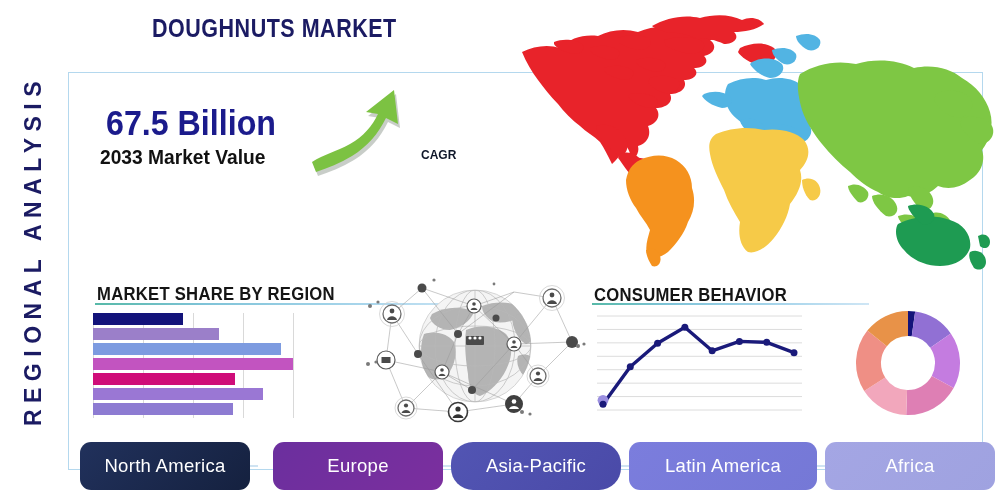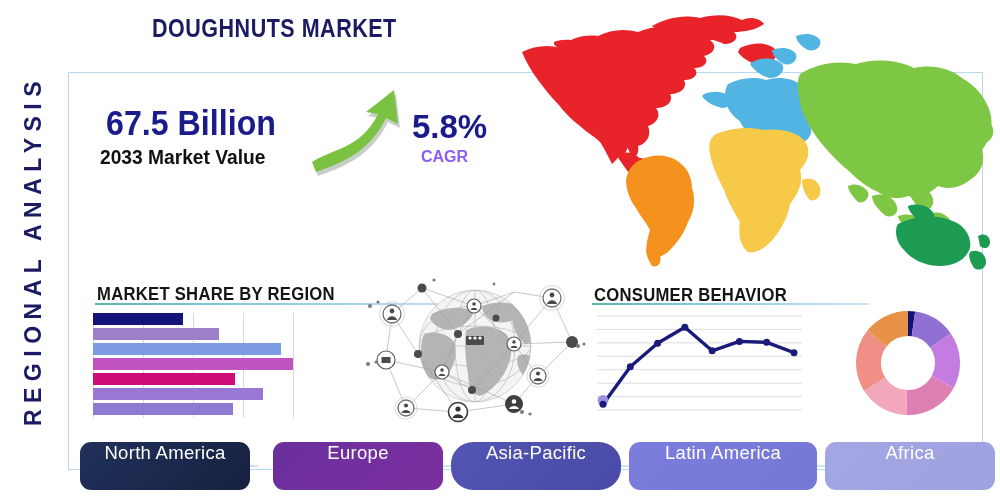--- a/index.html
+++ b/index.html
@@ -74,22 +74,22 @@
     transform: scaleX(0.96); transform-origin: left center;
   }
   #cagr-value {
     position: absolute; left: 412px; top: 101px;
     font-family: "Liberation Sans Narrow", "Liberation Sans", sans-serif;
     font-weight: bold; font-size: 33px;
     color: #1b1b8c; white-space: nowrap;
   }
   #cagr-caption {
     position: absolute; left: 421px; top: 141px;
-    font-weight: bold; font-size: 16px;
-    color: #8b5cf6; white-space: nowrap;
+    font-weight: bold; font-size: 12px;
+    color: #0f172a; white-space: nowrap;
   }
   #growth-arrow {
     position: absolute; left: 308px; top: 82px;
     width: 96px; height: 90px;
   }
 
   
   #summary {
     position: absolute; left: 90px; top: 182px;
     width: 516px;
@@ -168,21 +168,21 @@
   
   #region-buttons {
     position: absolute; left: 80px; top: 440px;
     width: 900px; height: 52px;
     display: flex; align-items: center;
   }
   .region-btn {
     flex: 0 0 auto;
     height: 48px;
     border-radius: 11px;
-    display: flex; align-items: flex-start; justify-content: center;
+    display: flex; align-items: center; justify-content: center;
     color: #ffffff;
     font-size: 18.5px;
     letter-spacing: 0.3px;
     white-space: nowrap;
   }
   .region-gap { flex: 0 0 auto; width: 8px; height: 2px; background: #cfe3f2; }
 </style>
 </head>
 <body>
 
@@ -202,21 +202,20 @@
 
     <div id="growth-arrow">
       <svg viewBox="0 0 96 90" width="96" height="90">
         <g transform="translate(4,5)">
           <path d="M2 72 C14 64 26 62 40 54 C54 46 62 36 68 24 L56 22 L84 0 L88 34 L76 28 C68 44 58 56 42 66 C30 73 18 78 6 82 Z" fill="#9aa49a" opacity="0.55"></path>
           <path d="M0 68 C12 60 24 58 38 50 C52 42 60 32 66 20 L54 18 L82 -4 L86 30 L74 24 C66 40 56 52 40 62 C28 69 16 74 4 78 Z" fill="#7cc242"></path>
         </g>
       </svg>
     </div>
 
-    <div id="cagr-value">5.8%</div>
     <div id="cagr-caption">CAGR</div>
   </div>
 
 
   <div id="world-map">
     <svg viewBox="0 0 500 262" width="500" height="262">
 
       <g fill="#e8232a">
         <path d="M22 44 C34 38 48 36 60 40 C70 30 84 26 98 28 C110 22 124 20 138 24
                  C152 18 168 16 180 22 C190 16 204 14 214 20 C222 14 232 14 238 20

